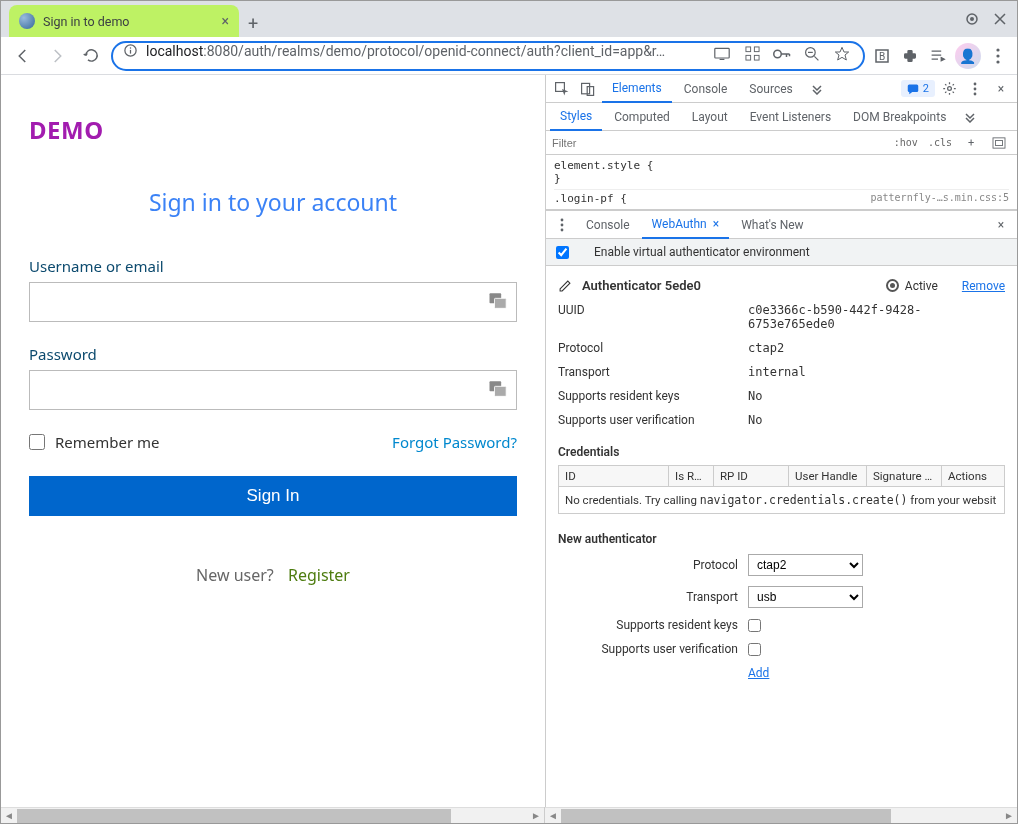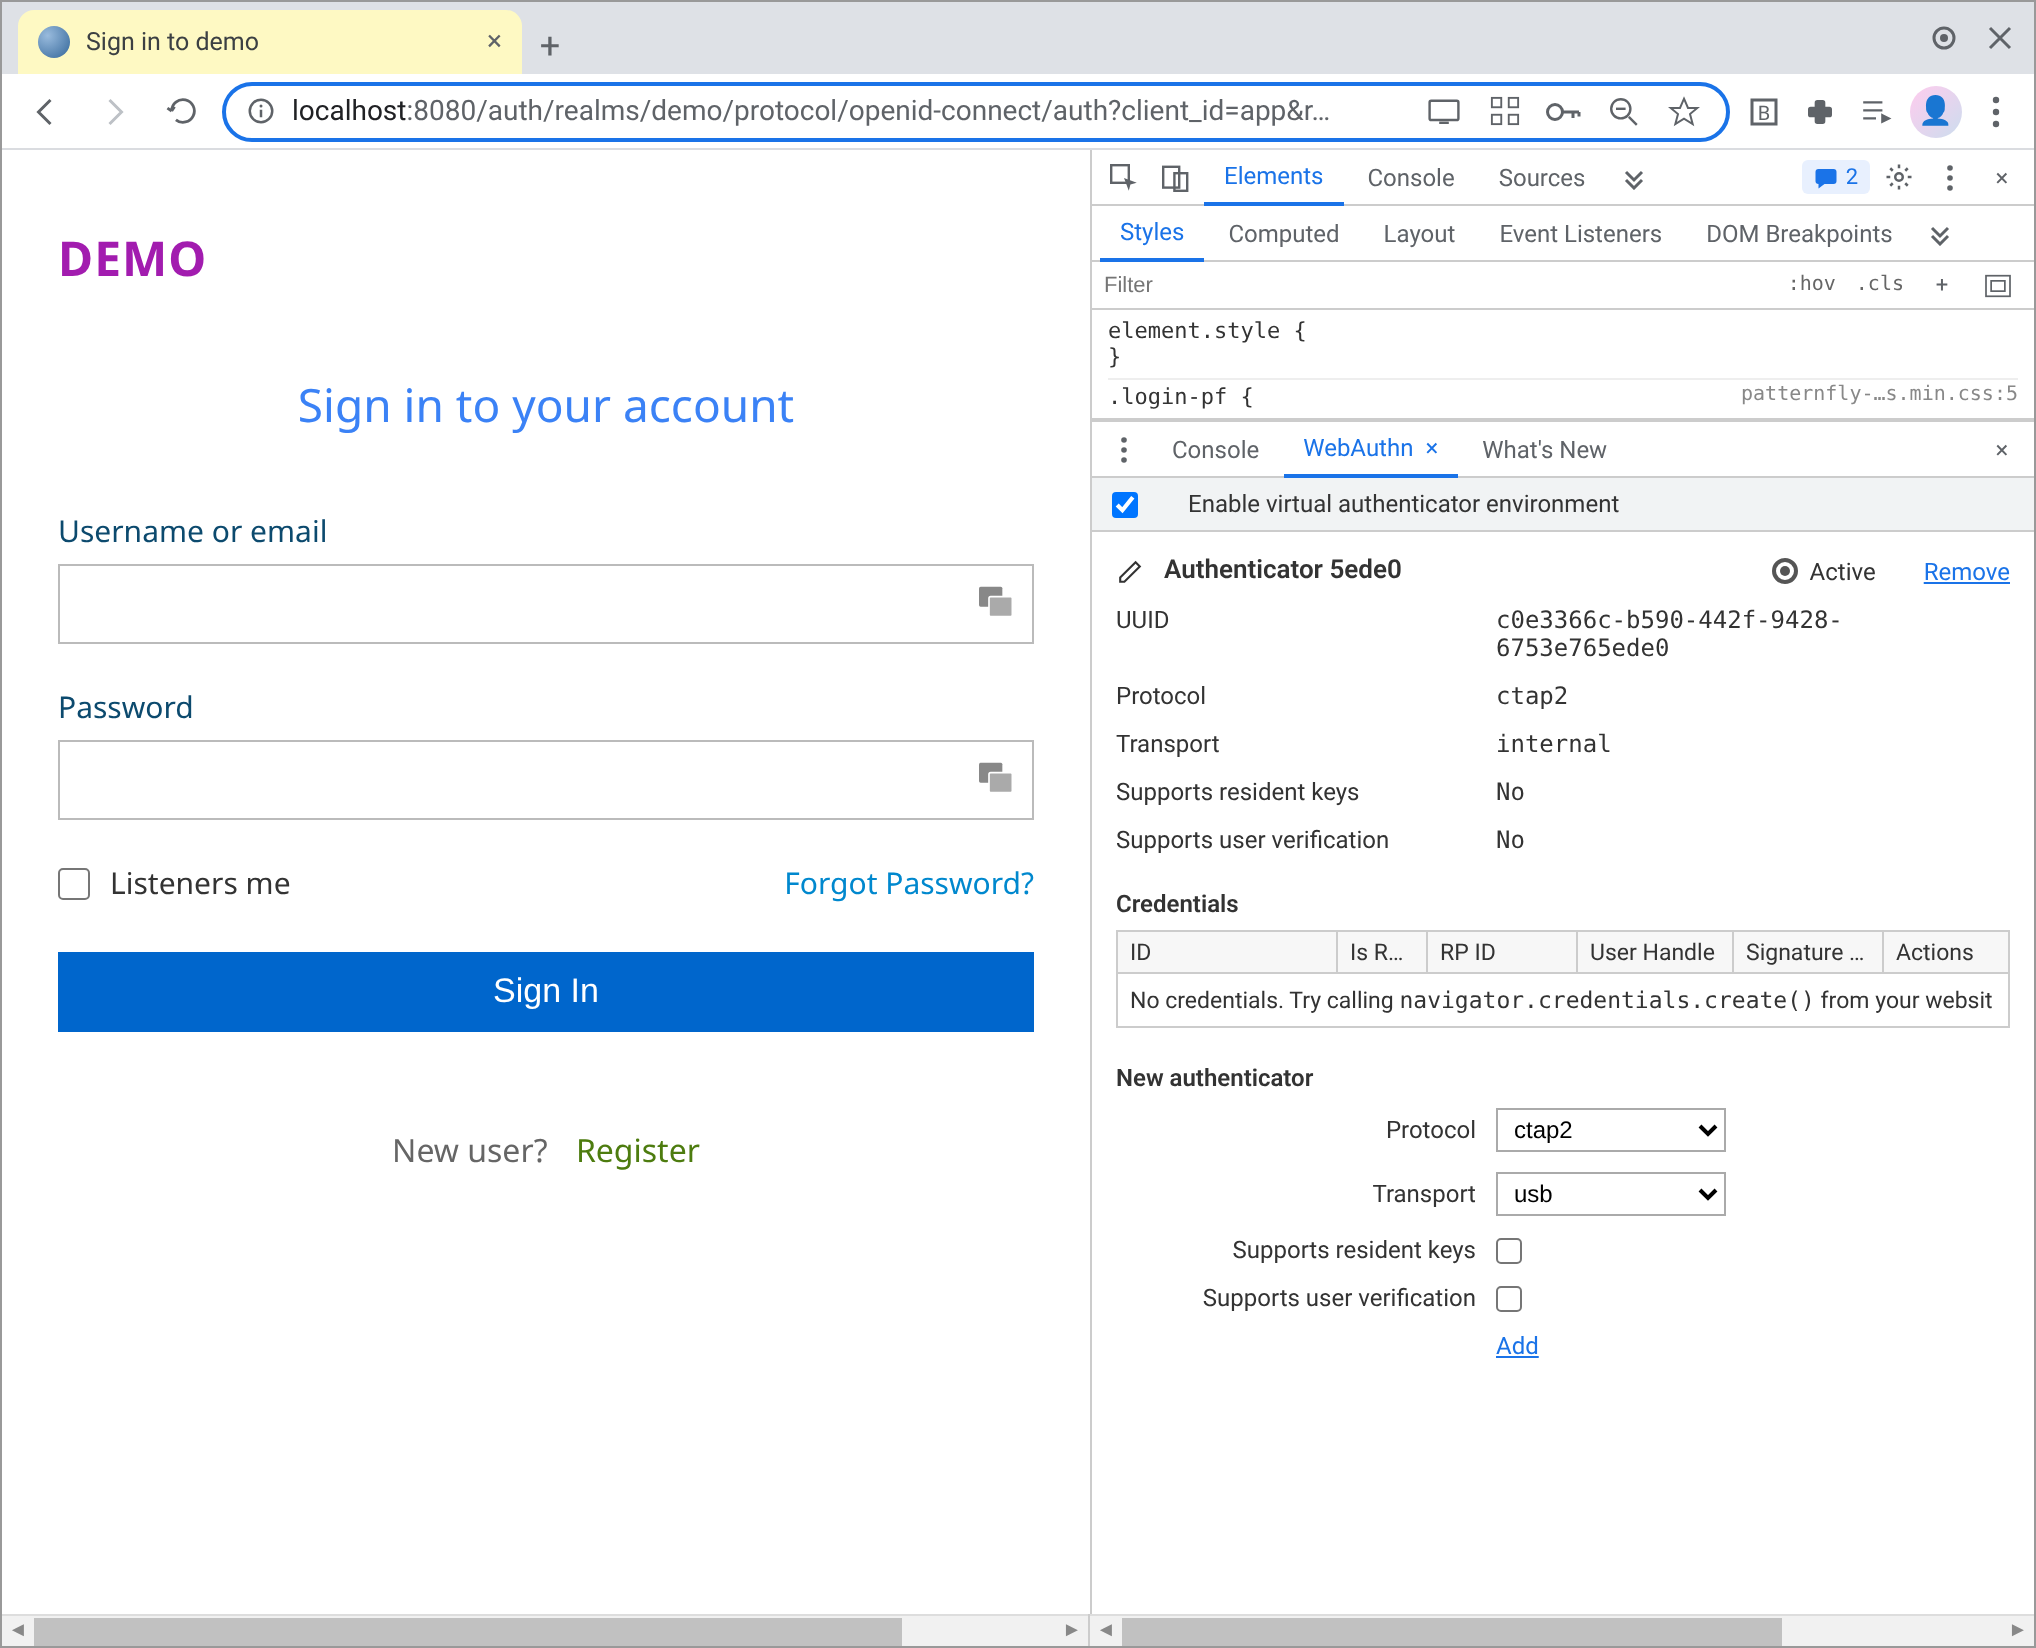--- a/index.html
+++ b/index.html
@@ -1,31 +1,31 @@
 <!DOCTYPE html>
 <html><head>
 <meta charset="utf-8">
 <style>
 * { box-sizing: border-box; margin: 0; padding: 0; }
 body { font-family: -apple-system, BlinkMacSystemFont, "Segoe UI", Roboto, sans-serif; font-size: 13px; color: #333; background: #fff; width: 1018px; height: 824px; overflow: hidden; position: relative; border: 1px solid #999; }
 
 
 .browser-chrome { background: #dee1e6; }
 .tab-bar { display: flex; align-items: flex-end; height: 36px; padding-left: 8px; }
-.tab { background: #fef9c3; border-radius: 8px 8px 0 0; display: flex; align-items: center; padding: 0 10px; height: 32px; width: 252px; gap: 8px; font-size: 12.5px; color: #3c4043; }
+.tab { background: #bef264; border-radius: 8px 8px 0 0; display: flex; align-items: center; padding: 0 10px; height: 32px; width: 230px; gap: 8px; font-size: 12.5px; color: #3c4043; }
 .tab .favicon { width: 16px; height: 16px; border-radius: 50%; background: radial-gradient(circle at 30% 30%, #9bd, #369); flex: none; }
 .tab .close { margin-left: auto; color: #5f6368; font-size: 14px; cursor: pointer; }
 .new-tab { width: 28px; height: 28px; display: flex; align-items: center; justify-content: center; color: #5f6368; font-size: 18px; cursor: pointer; }
 .window-ctrl { margin-left: auto; display: flex; align-items: center; gap: 14px; padding-right: 10px; height: 36px; }
 .window-ctrl span { width: 14px; height: 14px; display: inline-flex; align-items: center; justify-content: center; color: #5f6368; }
 
 .toolbar { background: #fff; display: flex; align-items: center; height: 38px; padding: 0 8px; gap: 6px; border-bottom: 1px solid #dadce0; }
 .nav-btn { width: 28px; height: 28px; display: flex; align-items: center; justify-content: center; color: #5f6368; border-radius: 50%; cursor: pointer; }
 .nav-btn.disabled { color: #bdc1c6; }
-.omnibox { flex: 1; height: 30px; border: 2px solid #1a73e8; border-radius: 15px; display: flex; align-items: center; padding: 0 10px; gap: 8px; font-size: 14px; color: #5f6368; background: #fff; }
+.omnibox { flex: 1; height: 30px; border: 2px solid #1a73e8; border-radius: 15px; display: flex; align-items: flex-start; padding: 0 10px; gap: 8px; font-size: 14px; color: #5f6368; background: #fff; }
 .omnibox .url { flex: 1; white-space: nowrap; overflow: hidden; }
 .omnibox .url .host { color: #202124; }
 .tb-icon { width: 22px; height: 22px; display: flex; align-items: center; justify-content: center; color: #5f6368; cursor: pointer; }
 .avatar { width: 26px; height: 26px; border-radius: 50%; background: linear-gradient(135deg, #fce, #cde); display: flex; align-items: center; justify-content: center; font-size: 14px; }
 
 
 .content { display: flex; height: calc(100% - 74px - 16px); }
 .page { flex: 1; padding: 20px 28px; overflow: auto; font-family: -apple-system, system-ui, sans-serif; }
 .brand { font-size: 24px; font-weight: 700; color: #a21caf; letter-spacing: 0.5px; margin: 18px 0 40px; }
 .signin-title { text-align: center; font-size: 23px; color: #3b82f6; font-weight: 400; margin-bottom: 38px; }
@@ -229,21 +229,21 @@
       <span class="input-icon">
           <svg width="20" height="20" viewBox="0 0 24 24">
             <rect x="3" y="4" width="14" height="12" rx="1" fill="#888"></rect>
             <rect x="9" y="10" width="14" height="12" rx="1" fill="#aaa" stroke="#fff"></rect>
           </svg>
         </span>
     </div>
     <div class="row">
       <label class="remember">
         <input type="checkbox" style="">
-        <span>Listeners me</span>
+        <span>Remember me</span>
       </label>
       <a class="forgot">Forgot Password?</a>
     </div>
     <button class="signin-btn">Sign In</button>
     <div class="register-row">
       <span>New user?</span>
       <a>Register</a>
     </div>
   </div>
 

